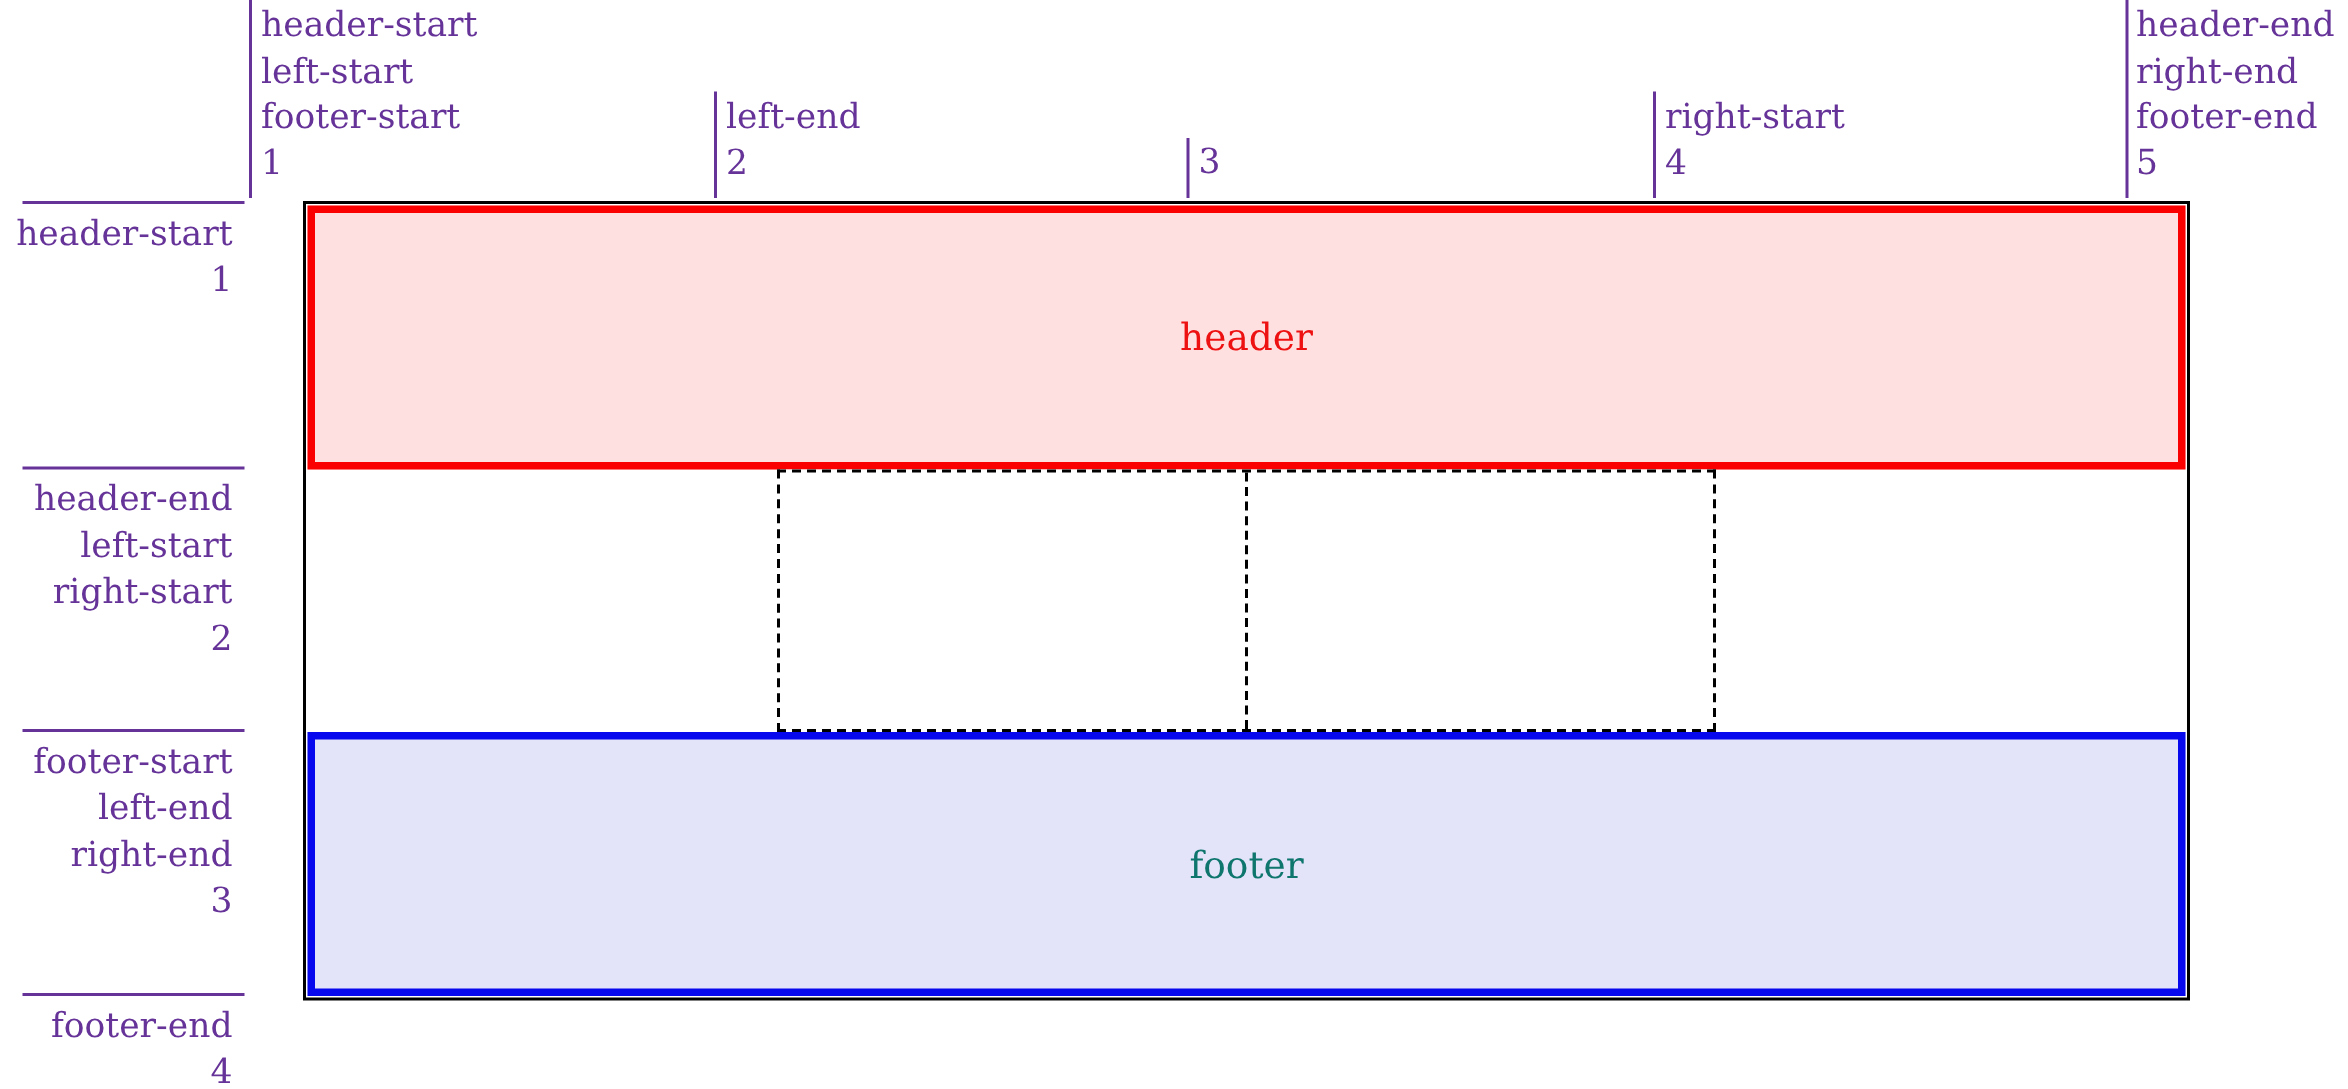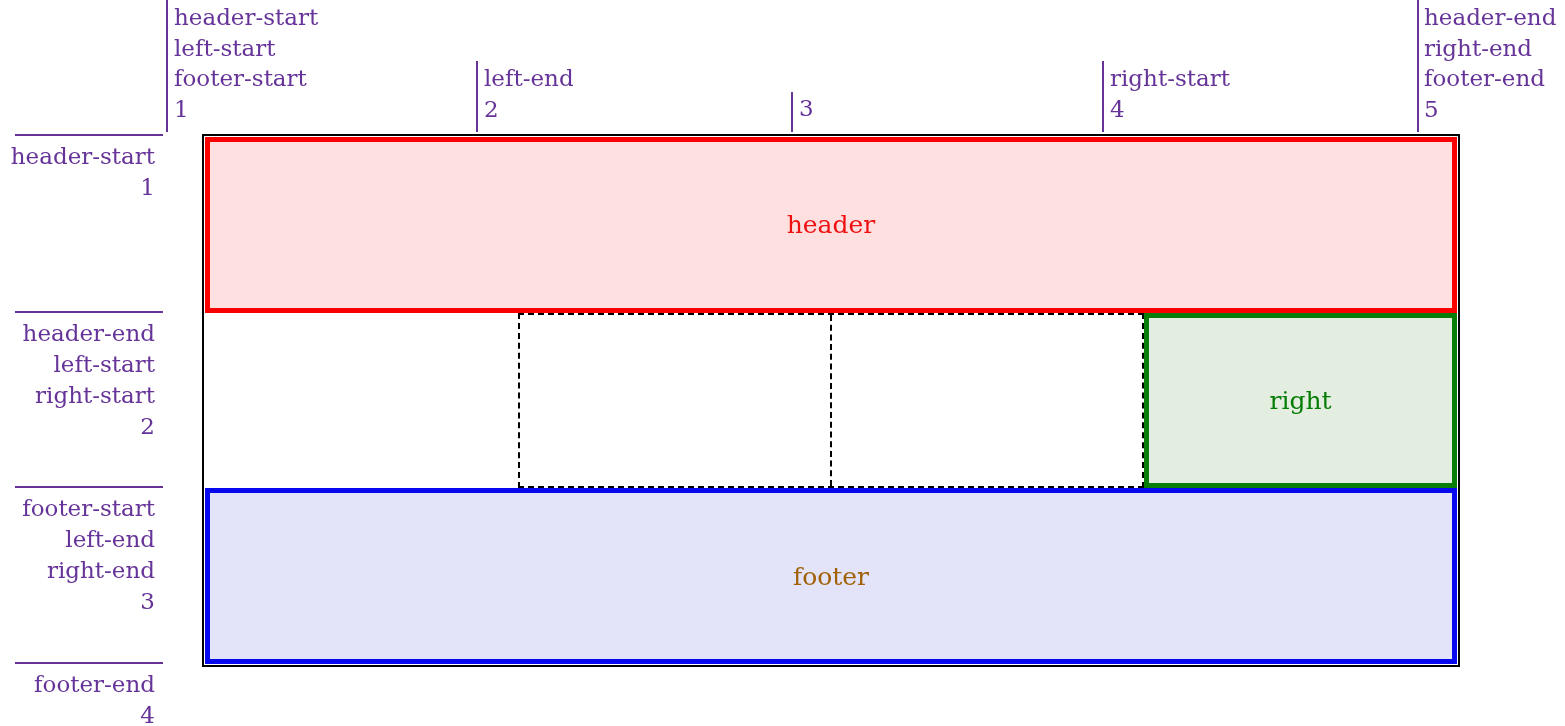--- a/index.html
+++ b/index.html
@@ -20,21 +20,21 @@
     box-sizing:border-box;border:2px solid #000;padding:1px;
     display:grid;grid-template-columns:repeat(4,1fr);grid-template-rows:repeat(3,1fr);margin-left:39px;
   }
   .area{
     box-sizing:border-box;display:flex;align-items:center;justify-content:center;
     font-size:25px;
   }
   .area-header{grid-column:1/5;grid-row:1;border:5px solid #fb0000;background:#ffe0e0;color:#ee1111;}
   .area-left  {grid-column:1/2;grid-row:2;border:5px solid #d6a315;background:#f5eac7;color:#cf9c10;}
   .area-right {grid-column:4/5;grid-row:2;border:5px solid #087d08;background:#e4eee0;color:#067d06;}
-  .area-footer{grid-column:1/5;grid-row:3;border:5px solid #0808ee;background:#e3e3fa;color:#a16207;}
+  .area-footer{grid-column:1/5;grid-row:3;border:5px solid #0808ee;background:#e3e3fa;color:#0f766e;}
   .empty-cells{
     grid-column:2/4;grid-row:2;box-sizing:border-box;
     border:2px dashed #000;background:#fff;display:flex;
   }
   .empty-cells .cell{flex:1;}
   .empty-cells .cell.first{border-right:2px dashed #000;}
 </style>
 </head>
 <body>
 
@@ -95,19 +95,16 @@
 </div>
 
 <div class="grid-container">
   <div class="area area-header">
     <span>header</span>
   </div>
   <div class="empty-cells">
     <div class="cell first"></div>
     <div class="cell"></div>
   </div>
-  <div class="area area-right">
-    <span>right</span>
-  </div>
   <div class="area area-footer">
     <span>footer</span>
   </div>
 </div>
 
 </body></html>

